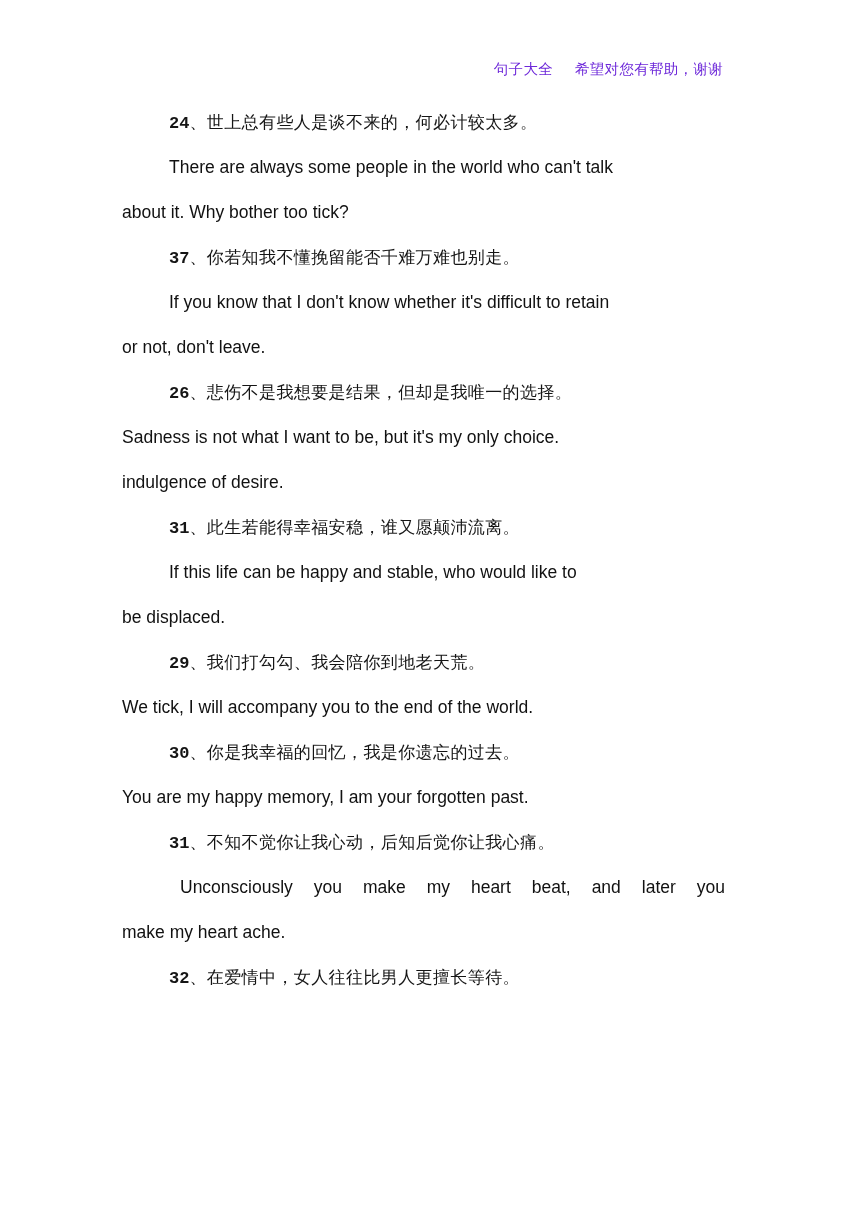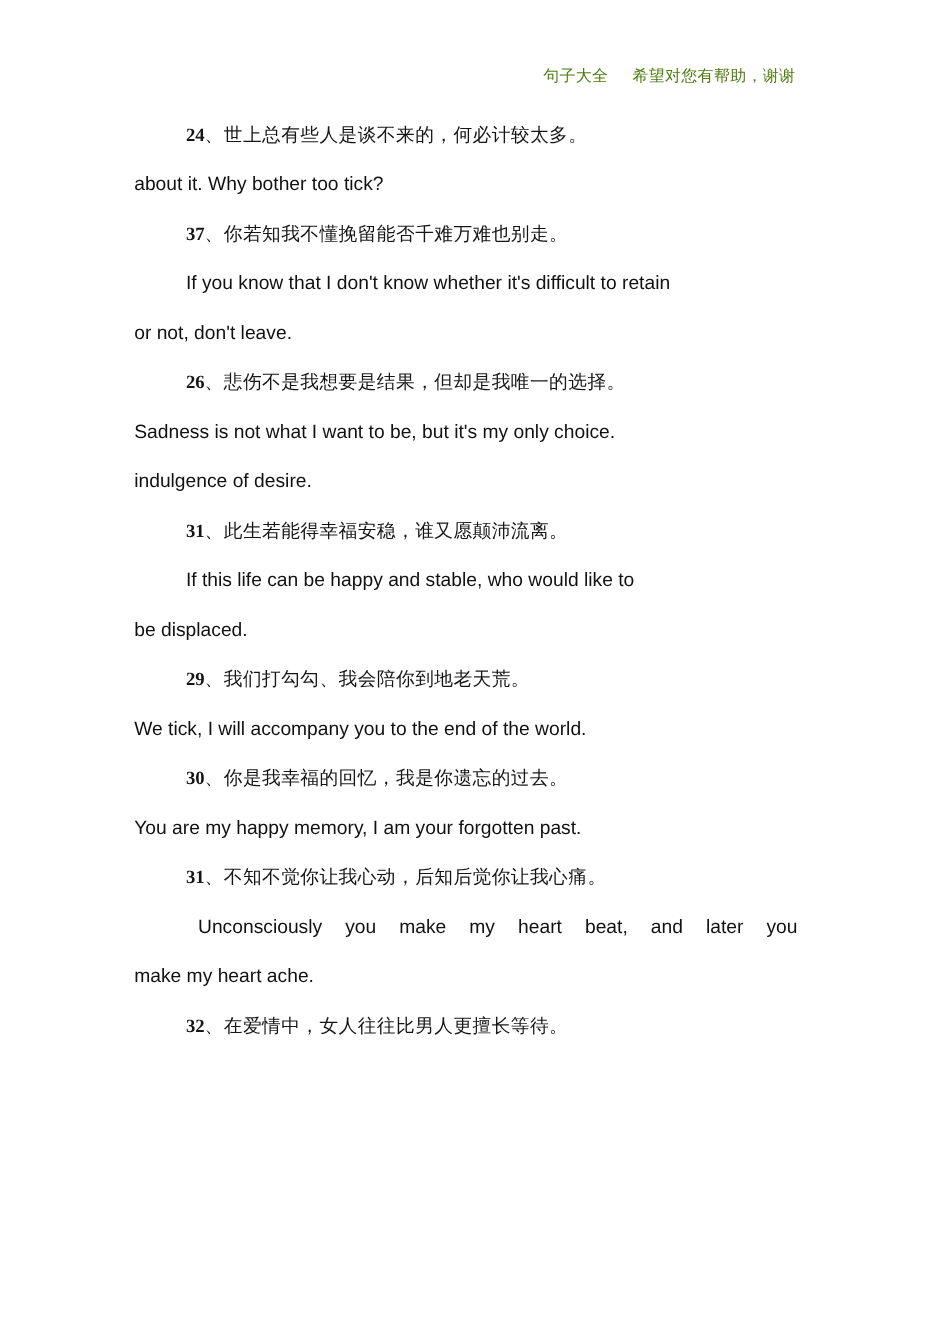--- a/index.html
+++ b/index.html
@@ -25,21 +25,21 @@
 
   
   .page-header {
     position: absolute;
     left: 0;
     right: 137px;
     top: 60px;
     text-align: right;
     font-family: "DejaVu Serif", "Liberation Serif", serif;
     font-size: 14.5px;
-    color: #4d7c0f;
+    color: #6d28d9;
     letter-spacing: 0.3px;
     white-space: nowrap;
   }
   .page-header .hdr-title { margin-right: 22px; }
 
   
   .content {
     position: absolute;
     left: 122px;
     top: 100px;
@@ -56,21 +56,21 @@
 
   
   .line.zh {
     font-family: "DejaVu Serif", "Liberation Serif", serif;
     font-size: 17px;
     padding-left: 47px;
     letter-spacing: 0.4px;
     color: #151515;
   }
   .line.zh .num {
-    font-family: Liberation Serif, serif;
+    font-family: Liberation Mono, monospace;
     font-weight: bold;
     font-size: 17px;
     letter-spacing: 0;
   }
 
   
   .line.en-first {
     padding-left: 47px;
   }
 
@@ -96,20 +96,21 @@
 <body>
 
 <div class="page">
 
   <div class="page-header">
     <span class="hdr-title">句子大全</span><span class="hdr-note">希望对您有帮助，谢谢</span>
   </div>
 
   <div class="content">
       <div class="line zh"><span class="num">24</span><span>、世上总有些人是谈不来的，何必计较太多。</span></div>
+      <div class="line en-first"><span>There are always some people in the world who can't talk</span></div>
       <div class="line en-cont"><span>about it. Why bother too tick?</span></div>
       <div class="line zh"><span class="num">37</span><span>、你若知我不懂挽留能否千难万难也别走。</span></div>
       <div class="line en-first"><span>If you know that I don't know whether it's difficult to retain</span></div>
       <div class="line en-cont"><span>or not, don't leave.</span></div>
       <div class="line zh"><span class="num">26</span><span>、悲伤不是我想要是结果，但却是我唯一的选择。</span></div>
       <div class="line en-cont"><span>Sadness is not what I want to be, but it's my only choice.</span></div>
       <div class="line en-cont"><span>indulgence of desire.</span></div>
       <div class="line zh"><span class="num">31</span><span>、此生若能得幸福安稳，谁又愿颠沛流离。</span></div>
       <div class="line en-first"><span>If this life can be happy and stable, who would like to</span></div>
       <div class="line en-cont"><span>be displaced.</span></div>

